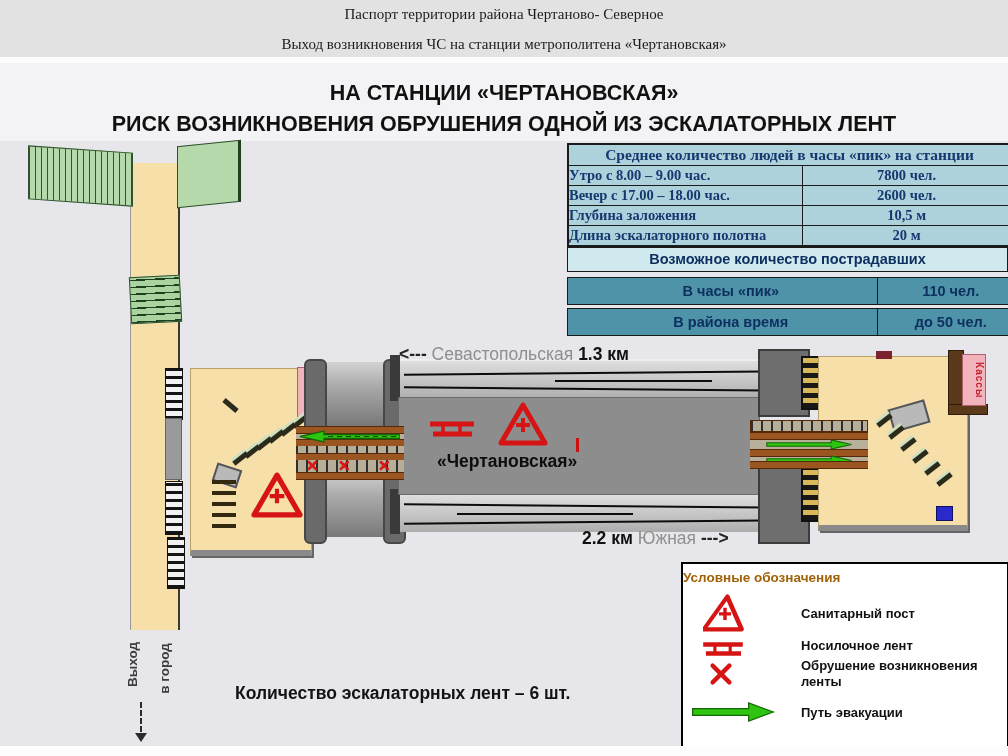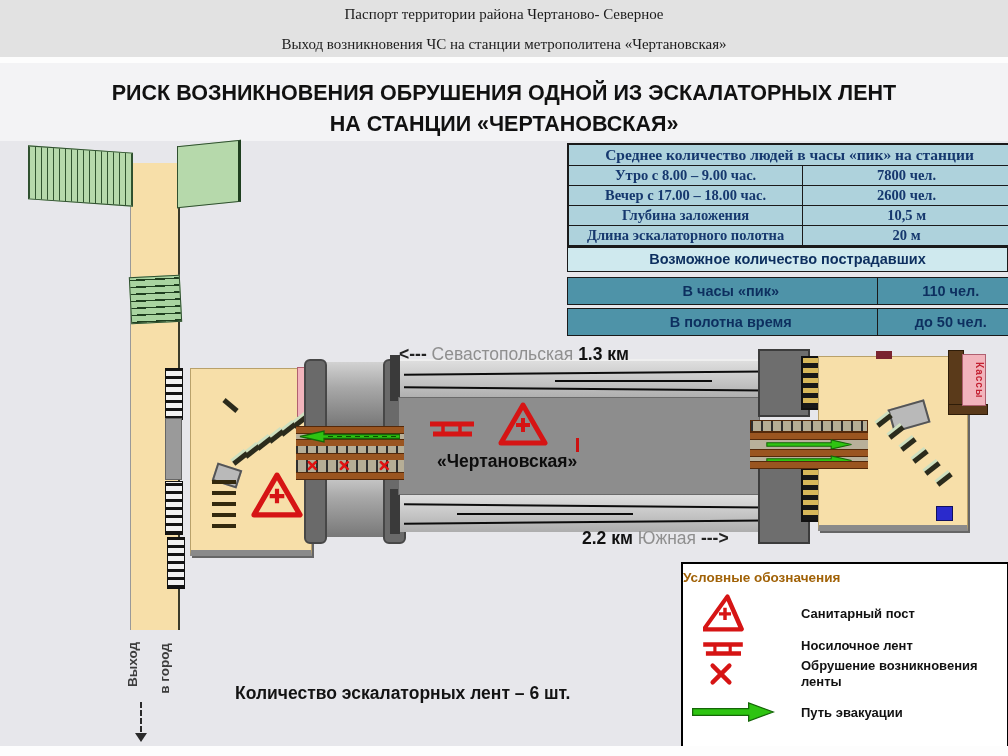--- a/index.html
+++ b/index.html
@@ -15,21 +15,21 @@
 
   .title-band{left:0;top:63px;width:1008px;height:78px;background:#f3f3f5;}
   .main-title{left:0;top:78px;width:1008px;text-align:center;font-weight:bold;font-size:21.5px;color:#111;line-height:1.45;}
 
   
   .t1{left:567px;top:143px;width:441px;border:2px solid #1a1a1a;background:#aed2dc;
       font-family:"Liberation Serif",serif;color:#16386e;font-weight:bold;}
   .t1 .trow{display:flex;border-top:1px solid #1a1a1a;}
   .t1 .trow:first-child{border-top:none;}
   .t1 .th{width:100%;text-align:center;font-size:15.5px;padding:1px 0;}
-  .t1 .c1{width:53%;text-align:center;font-size:14.5px;padding:1px 0;border-right:1px solid #1a1a1a;}
+  .t1 .c1{width:53%;text-align:left;font-size:14.5px;padding:1px 0;border-right:1px solid #1a1a1a;}
   .t1 .c2{width:47%;text-align:center;font-size:14.5px;padding:1px 0;}
 
   .t2h{left:567px;top:247px;width:439px;height:23px;border:1px solid #1a1a1a;background:#cfe9ee;
        color:#0d2f5f;font-weight:bold;font-size:14.5px;text-align:center;line-height:23px;}
   .t2r{left:567px;top:0;width:439px;height:26px;border:1px solid #1a1a1a;background:#4e93a8;
        color:#0d2f5f;font-weight:bold;font-size:14.5px;display:flex;padding-left:16px;}
   .t2r .c1{width:67%;text-align:center;line-height:26px;border-right:1px solid #1a1a1a;}
   .t2r .c2{width:33%;text-align:center;line-height:26px;}
 
   
@@ -98,22 +98,22 @@
 <body>
 
 <div class="page">
 
   <div class="abs hdr">
     <div class="abs hdr-l1">Паспорт территории района Чертаново- Северное</div>
     <div class="abs hdr-l2">Выход возникновения ЧС на станции метрополитена «Чертановская»</div>
   </div>
   <div class="abs title-band"></div>
   <div class="abs main-title">
+    <div>НА СТАНЦИИ «ЧЕРТАНОВСКАЯ»</div>
     <div>РИСК ВОЗНИКНОВЕНИЯ ОБРУШЕНИЯ ОДНОЙ ИЗ ЭСКАЛАТОРНЫХ ЛЕНТ</div>
-    <div>НА СТАНЦИИ «ЧЕРТАНОВСКАЯ»</div>
   </div>
 
   <div class="abs t1">
     <div class="trow">
         <div class="th">Среднее количество людей в часы «пик» на станции</div>
       </div>
     <div class="trow">
       <div class="c1">Утро с 8.00 – 9.00 час.</div>
       <div class="c2">7800 чел.</div>
     </div>
@@ -130,21 +130,21 @@
       <div class="c2">20 м</div>
     </div>
   </div>
 
   <div class="abs t2h">Возможное количество пострадавших</div>
   <div class="abs t2r" style="top:277px;">
     <div class="c1">В часы «пик»</div>
     <div class="c2">110 чел.</div>
   </div>
   <div class="abs t2r" style="top:308px;">
-    <div class="c1">В полотна время</div>
+    <div class="c1">В района время</div>
     <div class="c2">до 50 чел.</div>
   </div>
 
   <div class="abs corridor"></div>
   <div class="abs green-strip gs-left"></div>
   <div class="abs green-strip gs-right"></div>
   <div class="abs stairs-mid"></div>
 
   <div class="abs vestibule v-left"></div>
   <div class="abs kassy k-left">Кассы</div>

